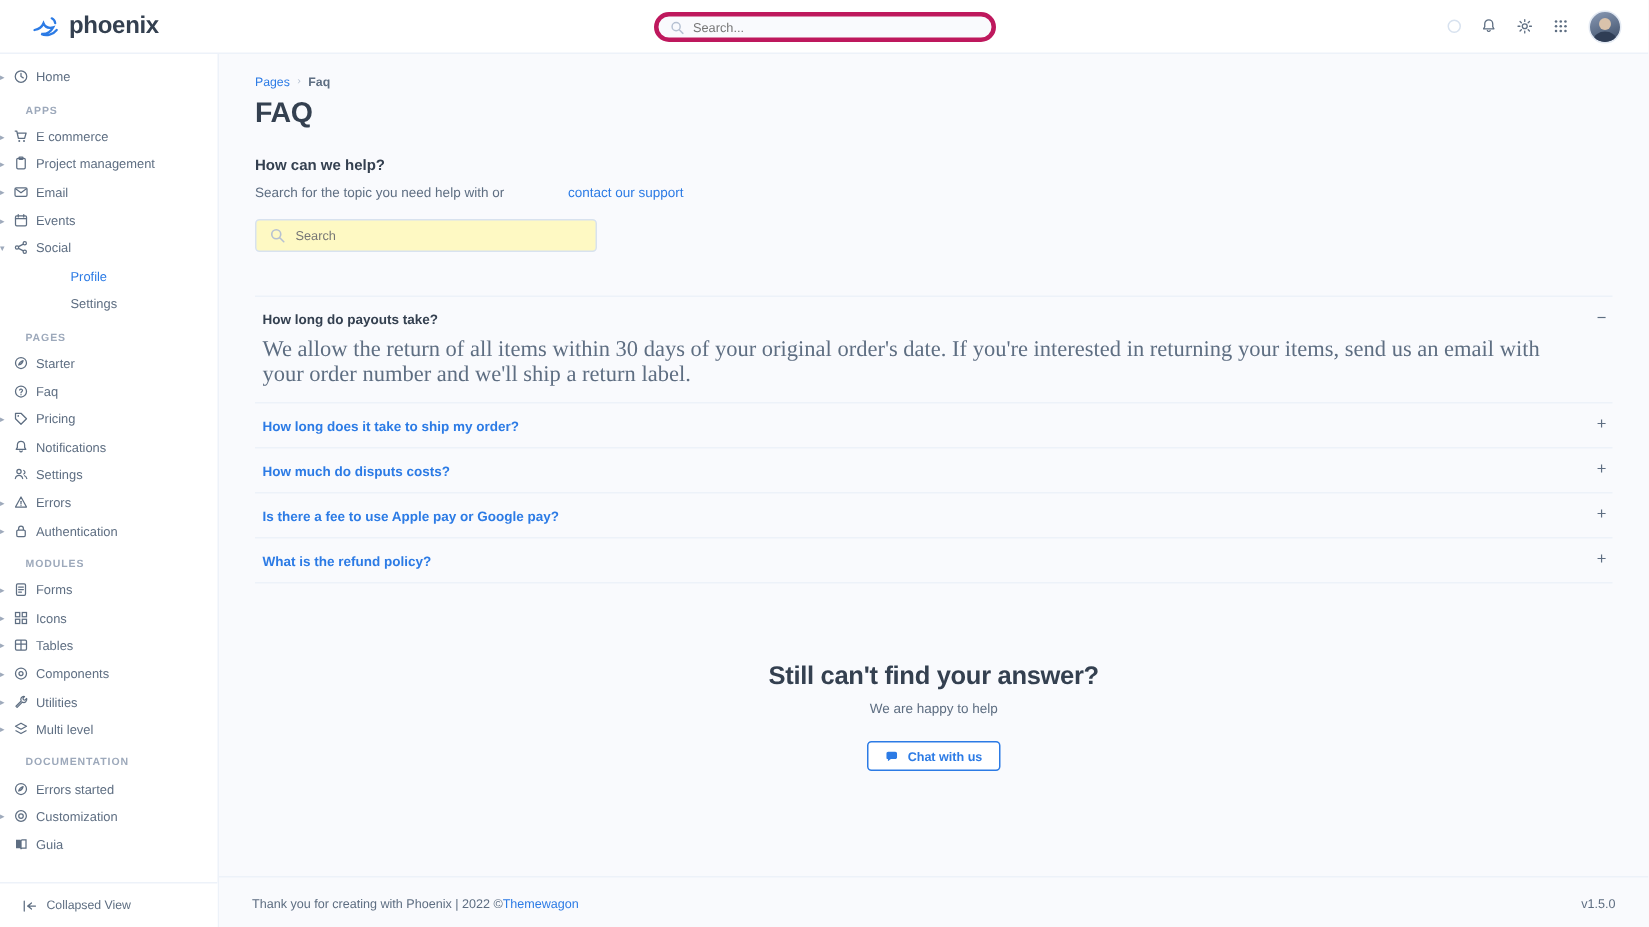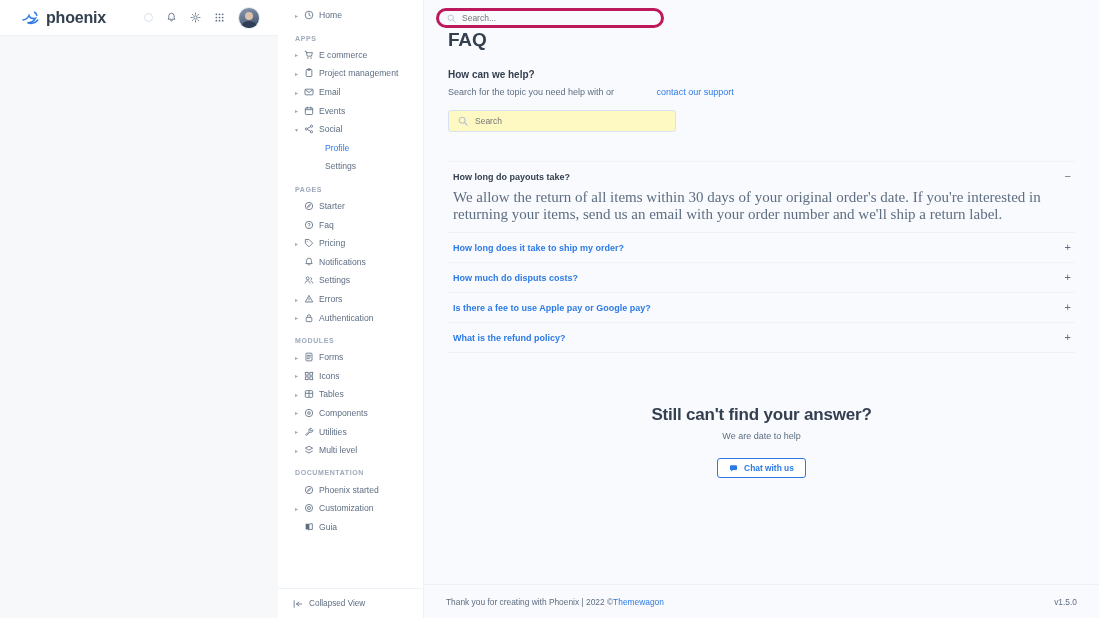--- a/index.html
+++ b/index.html
@@ -3,21 +3,21 @@
 <meta charset="utf-8">
 <style>
   * { box-sizing: border-box; margin: 0; padding: 0; }
   html, body {
     width: 1099px; height: 618px;
     font-family: "Liberation Sans", sans-serif;
     background: #f7f8fa;
     color: #5e6e82;
     overflow: hidden;
   }
-  .app { position: relative; width: 1099px; height: 618px; display: flex; }
+  .app { position: relative; width: 1099px; height: 618px; display: flex; flex-direction: column; }
 
   
   .topbar {
     height: 36px; min-height: 36px;
     background: #fff;
     border-bottom: 1px solid #edf2f9;
     display: flex; align-items: center;
     padding: 0 12px;
     position: relative;
     z-index: 5;
@@ -81,21 +81,20 @@
     flex: 1; overflow: hidden; padding-top: 6px;
   }
   .nav-section-title {
     font-size: 7px; font-weight: bold; letter-spacing: 0.6px;
     color: #9da9bb; text-transform: uppercase;
     padding: 10px 0 4px 17px;
   }
   .nav-item {
     display: flex; align-items: center;
     height: 18.6px;
-    padding-left: 17px;
     font-size: 8.6px;
     color: #5e6e82;
     cursor: pointer;
     position: relative;
   }
   .nav-caret {
     width: 9px; font-size: 6px; color: #9da9bb; flex: 0 0 9px;
     display: flex; align-items: center;
   }
   .nav-caret.empty { visibility: hidden; }
@@ -489,21 +488,21 @@
         <div class="nav-section-title">DOCUMENTATION</div>
 
         <div class="nav-item">
           <span class="nav-caret empty">▸</span>
           <span class="nav-ico">
             <svg width="10" height="10" viewBox="0 0 12 12">
                 <circle cx="6" cy="6" r="4.4" fill="none" stroke="#5e6e82" stroke-width="1"></circle>
                 <path d="M4.2 7.6c.6-2.2 1.4-3 3.5-3.5-.5 2.2-1.3 3-3.5 3.5z" fill="none" stroke="#5e6e82" stroke-width="1" stroke-linejoin="round"></path>
               </svg>
           </span>
-          <span class="nav-label">Phoenix started</span>
+          <span class="nav-label">Errors started</span>
         </div>
 
         <div class="nav-item">
           <span class="nav-caret">▸</span>
           <span class="nav-ico">
             <svg width="10" height="10" viewBox="0 0 12 12">
                 <circle cx="6" cy="6" r="1.8" fill="none" stroke="#5e6e82" stroke-width="1"></circle>
                 <circle cx="6" cy="6" r="4.3" fill="none" stroke="#5e6e82" stroke-width="1"></circle>
               </svg>
           </span>
@@ -582,21 +581,21 @@
           </div>
 
           <div class="faq-item">
             <div class="faq-q">What is the refund policy?</div>
             <div class="faq-toggle">+</div>
           </div>
         </div>
 
         <div class="cta">
           <div class="cta-title">Still can't find your answer?</div>
-          <div class="cta-sub">We are date to help</div>
+          <div class="cta-sub">We are happy to help</div>
           <button class="cta-btn">
             <span>
               <svg width="9" height="9" viewBox="0 0 12 12">
                   <path d="M1.3 3.2c0-.9.7-1.6 1.6-1.6h6.2c.9 0 1.6.7 1.6 1.6v3.3c0 .9-.7 1.6-1.6 1.6H5.2L2.6 10V8.1h-.3c-.6 0-1-.5-1-1z" fill="#2c7be5"></path>
                 </svg>
             </span>
             <span>Chat with us</span>
           </button>
         </div>
       </div>

